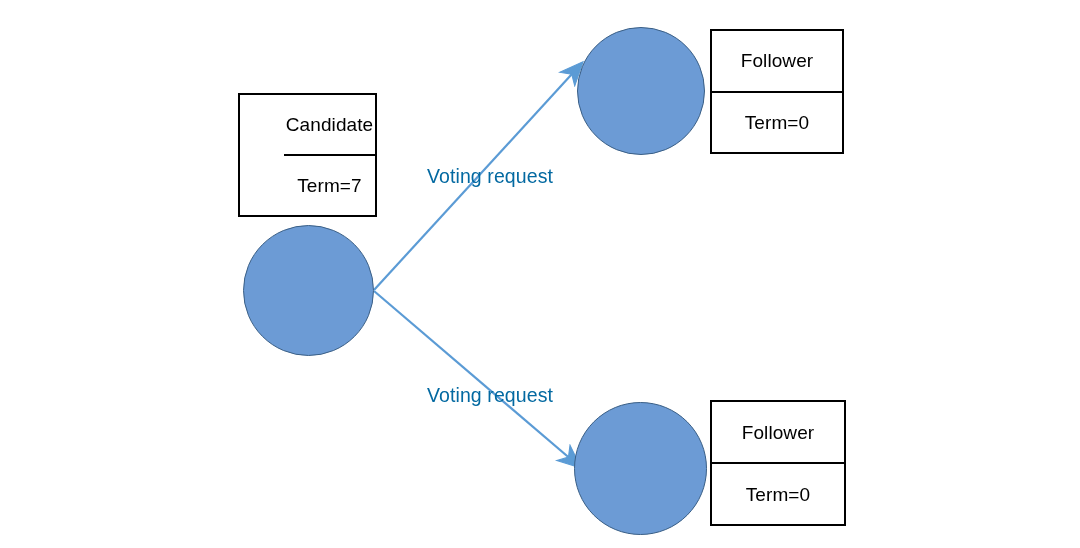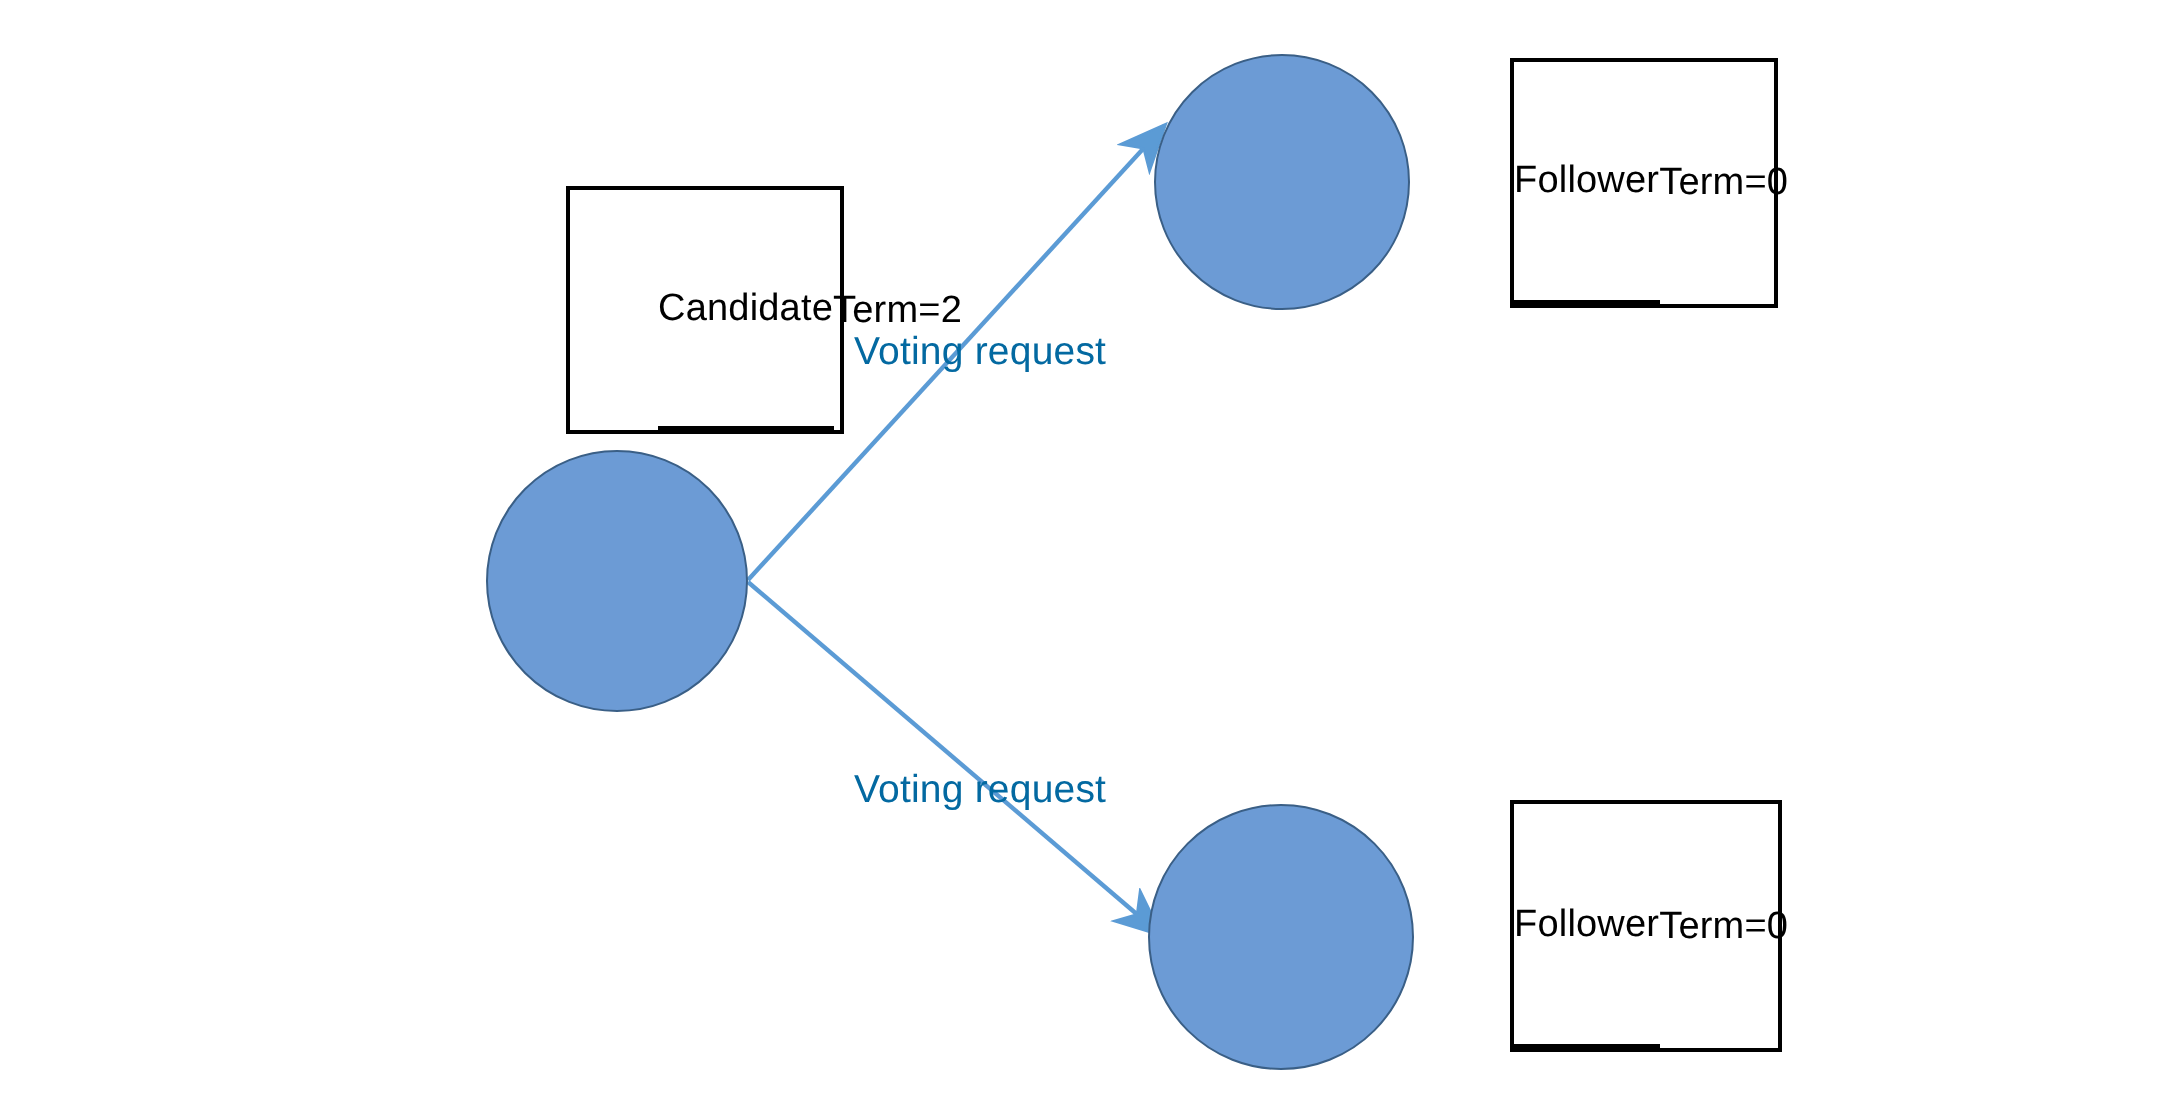--- a/index.html
+++ b/index.html
@@ -57,22 +57,21 @@
     height: 133px;
   }
 
   
   .state-box {
     position: absolute;
     box-sizing: border-box;
     background: #ffffff;
     border: 2.2px solid #000000;
     display: flex;
-    flex-direction: row;
-    margin-left: 45px;
+    flex-direction: column;
   }
   .state-box .cell {
     flex: 1 1 0;
     display: flex;
     align-items: center;
     justify-content: center;
     color: #000000;
     font-size: 19px;
     line-height: 1;
     letter-spacing: 0.1px;
@@ -138,21 +137,21 @@
   </svg>
 
   <div class="node-circle" id="circle-candidate"></div>
 
   <div class="node-circle" id="circle-follower-top"></div>
 
   <div class="node-circle" id="circle-follower-bottom"></div>
 
   <div class="state-box" id="box-candidate">
     <div class="cell top">Candidate</div>
-    <div class="cell">Term=2</div>
+    <div class="cell">Term=7</div>
   </div>
 
   <div class="state-box" id="box-follower-top">
     <div class="cell top">Follower</div>
     <div class="cell">Term=0</div>
   </div>
 
   <div class="state-box" id="box-follower-bottom">
     <div class="cell top">Follower</div>
     <div class="cell">Term=0</div>

